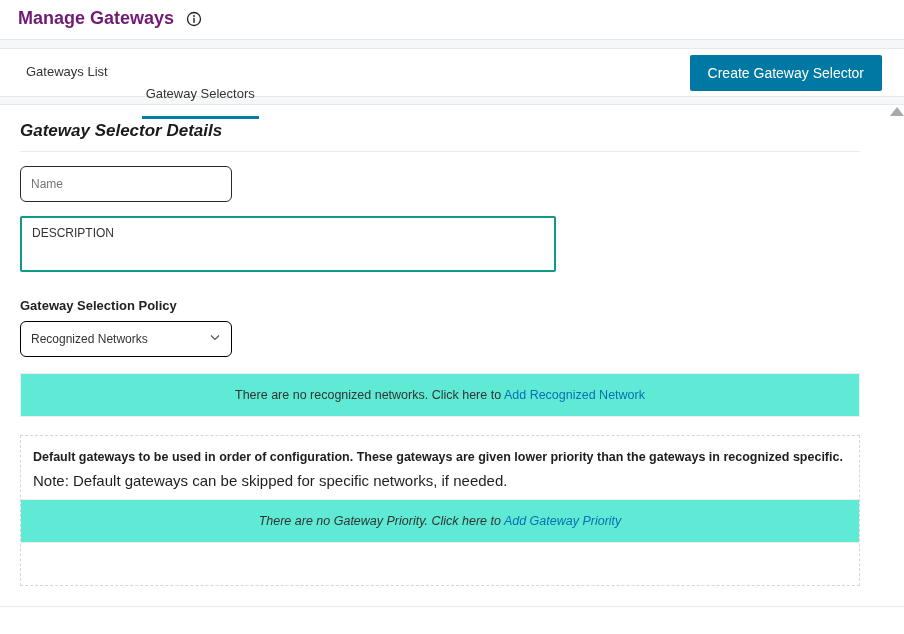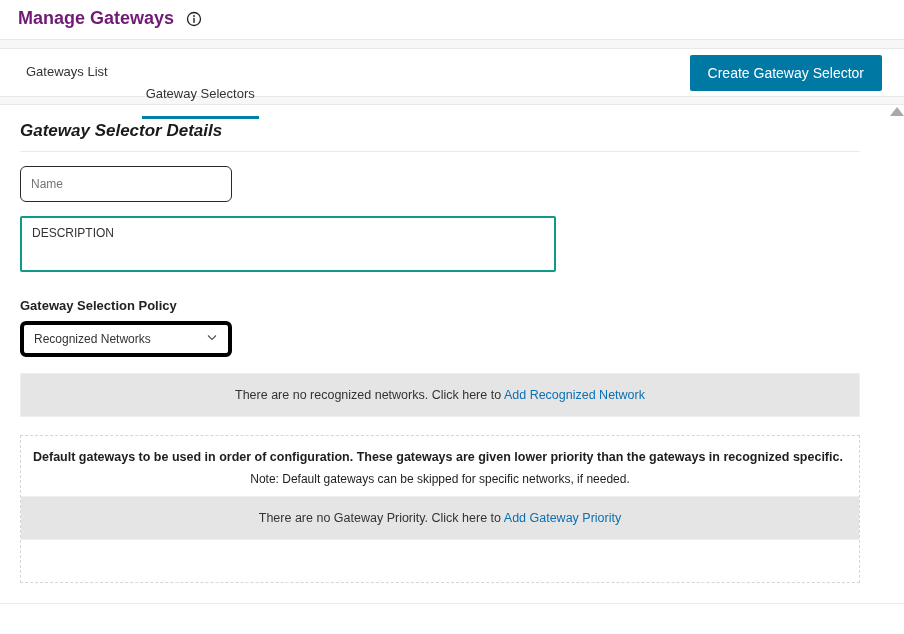--- a/index.html
+++ b/index.html
@@ -119,64 +119,63 @@
     color: #333;
     outline: none;
     resize: none;
     display: block;
     margin-top: 14px;
     font-family: inherit;
   }
   .select {
     width: 212px;
     height: 36px;
-    border: 4px solid #000000;
+    border: 1px solid #000000;
     border-radius: 6px;
     padding: 0 28px 0 10px;
     font-size: 12px;
     color: #333;
     background: #fff;
     position: relative;
     display: flex;
     align-items: center;
     cursor: pointer;
   }
   .select .chev {
     position: absolute;
     right: 10px; top: 50%;
     transform: translateY(-50%);
   }
   .info-strip {
-    background: #e5e5e5;
+    background: #5eead4;
     border: 1px solid #eeeeee;
     padding: 14px 10px;
     text-align: center;
     font-size: 12.5px;
     color: #333;
     margin-top: 16px;
   }
   .info-strip a { color: #0a6fb3; text-decoration: none; cursor: pointer; }
   .dashed-box {
     border: 1px dashed #d6d6d6;
     padding: 14px 12px 0 12px;
     margin-top: 18px;
   }
   .dashed-box .dbox-title {
     font-size: 12.5px;
     font-weight: 700;
     margin: 0 0 8px 0;
   }
   .dashed-box .dbox-note {
-    font-size: 12px;
+    font-size: 15px;
     margin: 0 0 10px 0;
-    text-align: center;
   }
   .dashed-box .info-strip {
     margin: 0 -12px;
-    border-left: none; border-right: none;
+    border-left: none; border-right: none; font-style: italic;
   }
   .dashed-box .spacer-block {
     height: 42px;
   }
   .footer {
     border-top: 1px solid #eaeaea;
     padding: 16px 24px;
     display: flex;
     justify-content: flex-end;
     gap: 14px;

